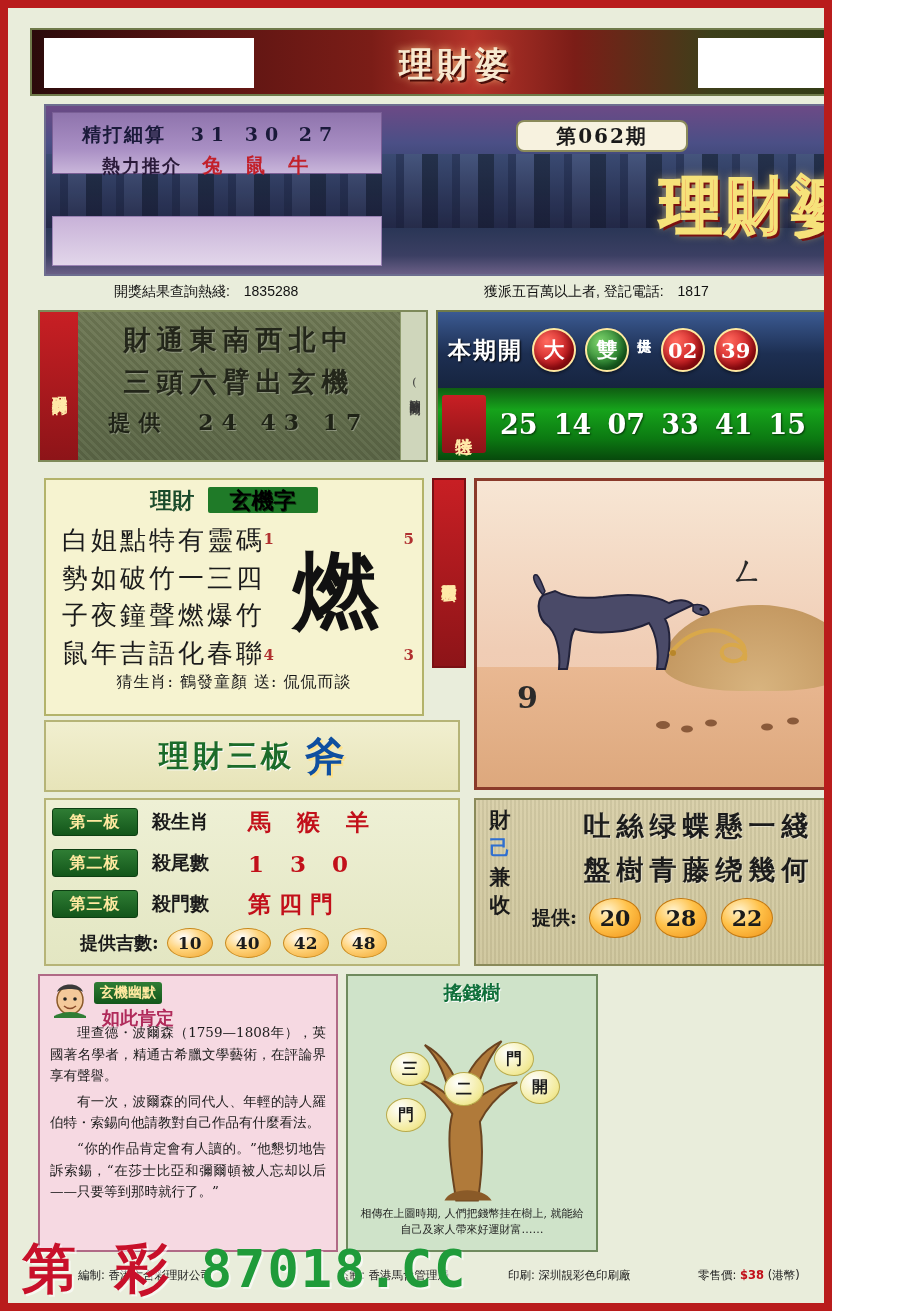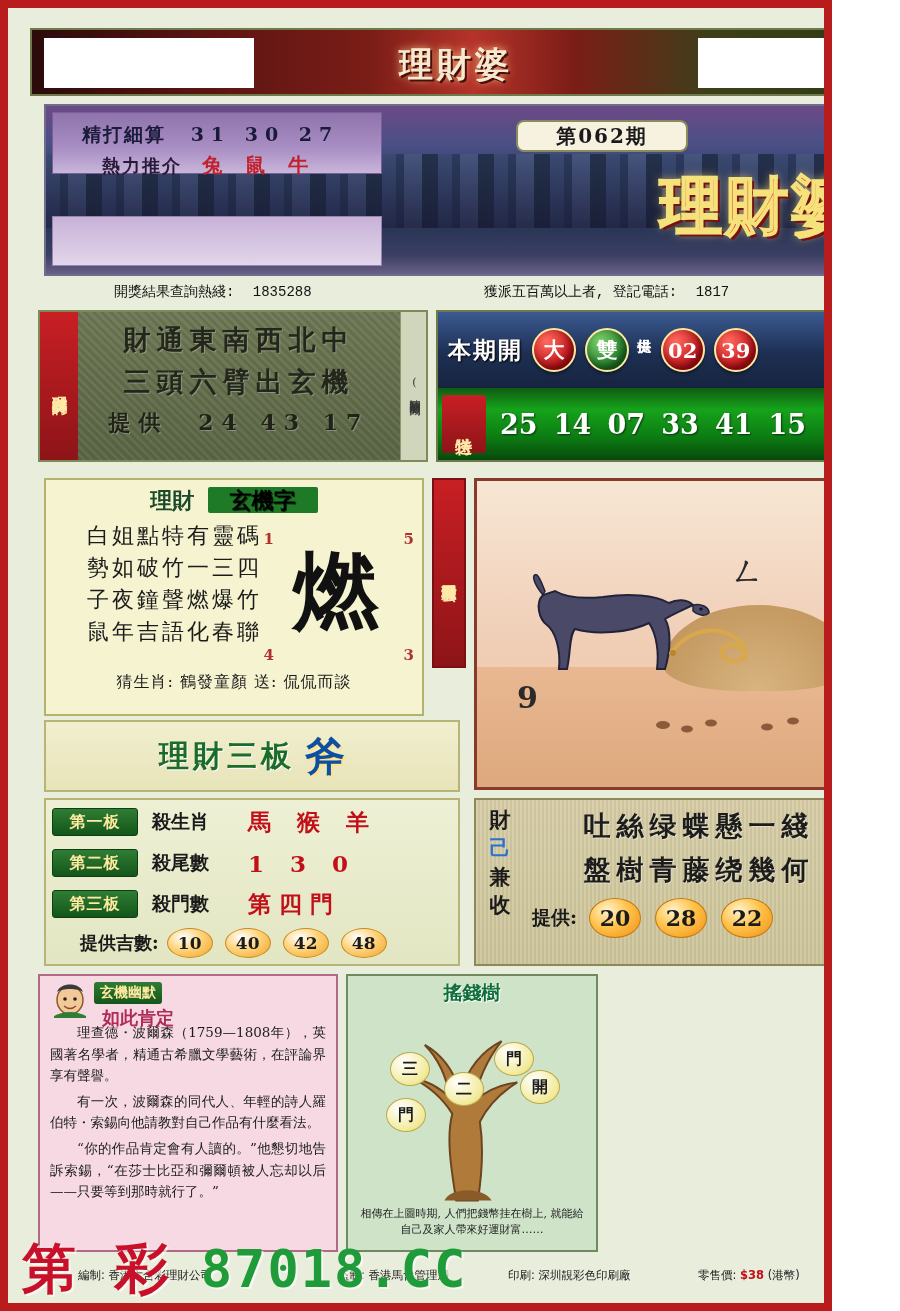--- a/index.html
+++ b/index.html
@@ -96,21 +96,21 @@
     color: #e01f26;
     -webkit-text-stroke: 2px #f6e27a;
     text-shadow: 3px 3px 0 #7a1010, 0 0 10px rgba(255,220,120,.8);
     letter-spacing: 4px;
   }
 
   
   .hotline {
     position: absolute; left: 36px; top: 272px; width: 830px; height: 24px;
     display: flex; align-items: center; font-size: 14px; color: #111;
-    font-family: Liberation Mono, monospace;
+    font-family: Liberation Sans, sans-serif;
   }
   .hotline .a { position: absolute; left: 70px; }
   .hotline .b { position: absolute; left: 440px; }
   .hotline .num { margin-left: 10px; }
 
   
   .poem-wrap {
     position: absolute; left: 30px; top: 302px; width: 390px; height: 152px;
     border: 2px solid #7e8a5a; background: #4c1d95;
     display: flex;
@@ -207,22 +207,22 @@
     font-family: "DejaVu Serif","Liberation Serif",serif;
     font-size: 22px; font-weight: bold; color: #1a4a2a;
   }
   .xz-title .hl {
     color: #000000; background: #1f7a28; padding: 0 22px; margin-left: 6px;
     border-radius: 2px; text-shadow: 1px 1px 0 #0a3a10;
   }
   .xz-body { position: relative; height: 150px; margin-top: 4px; }
   .xz-lines {
     position: absolute; left: 16px; top: 2px; width: 230px;
-    font-family: Liberation Mono, monospace;
-    font-size: 22px; color: #1b1b1b; line-height: 1.45; letter-spacing: 3px; margin-left: 25px;
+    font-family: Liberation Sans, sans-serif;
+    font-size: 26px; color: #1b1b1b; line-height: 1.45; letter-spacing: 3px;
   }
   .xz-char {
     position: absolute; right: 26px; top: 12px; width: 120px; height: 120px;
     font-family: "DejaVu Serif","Liberation Serif",serif;
     font-size: 86px; font-weight: bold; color: #111;
     display: flex; align-items: center; justify-content: center;
   }
   .xz-corner { position: absolute; font-size: 15px; font-weight: bold; color: #b03030;
     font-family: "DejaVu Serif","Liberation Serif",serif; }
   .xz-c1 { right: 148px; top: 10px; }

